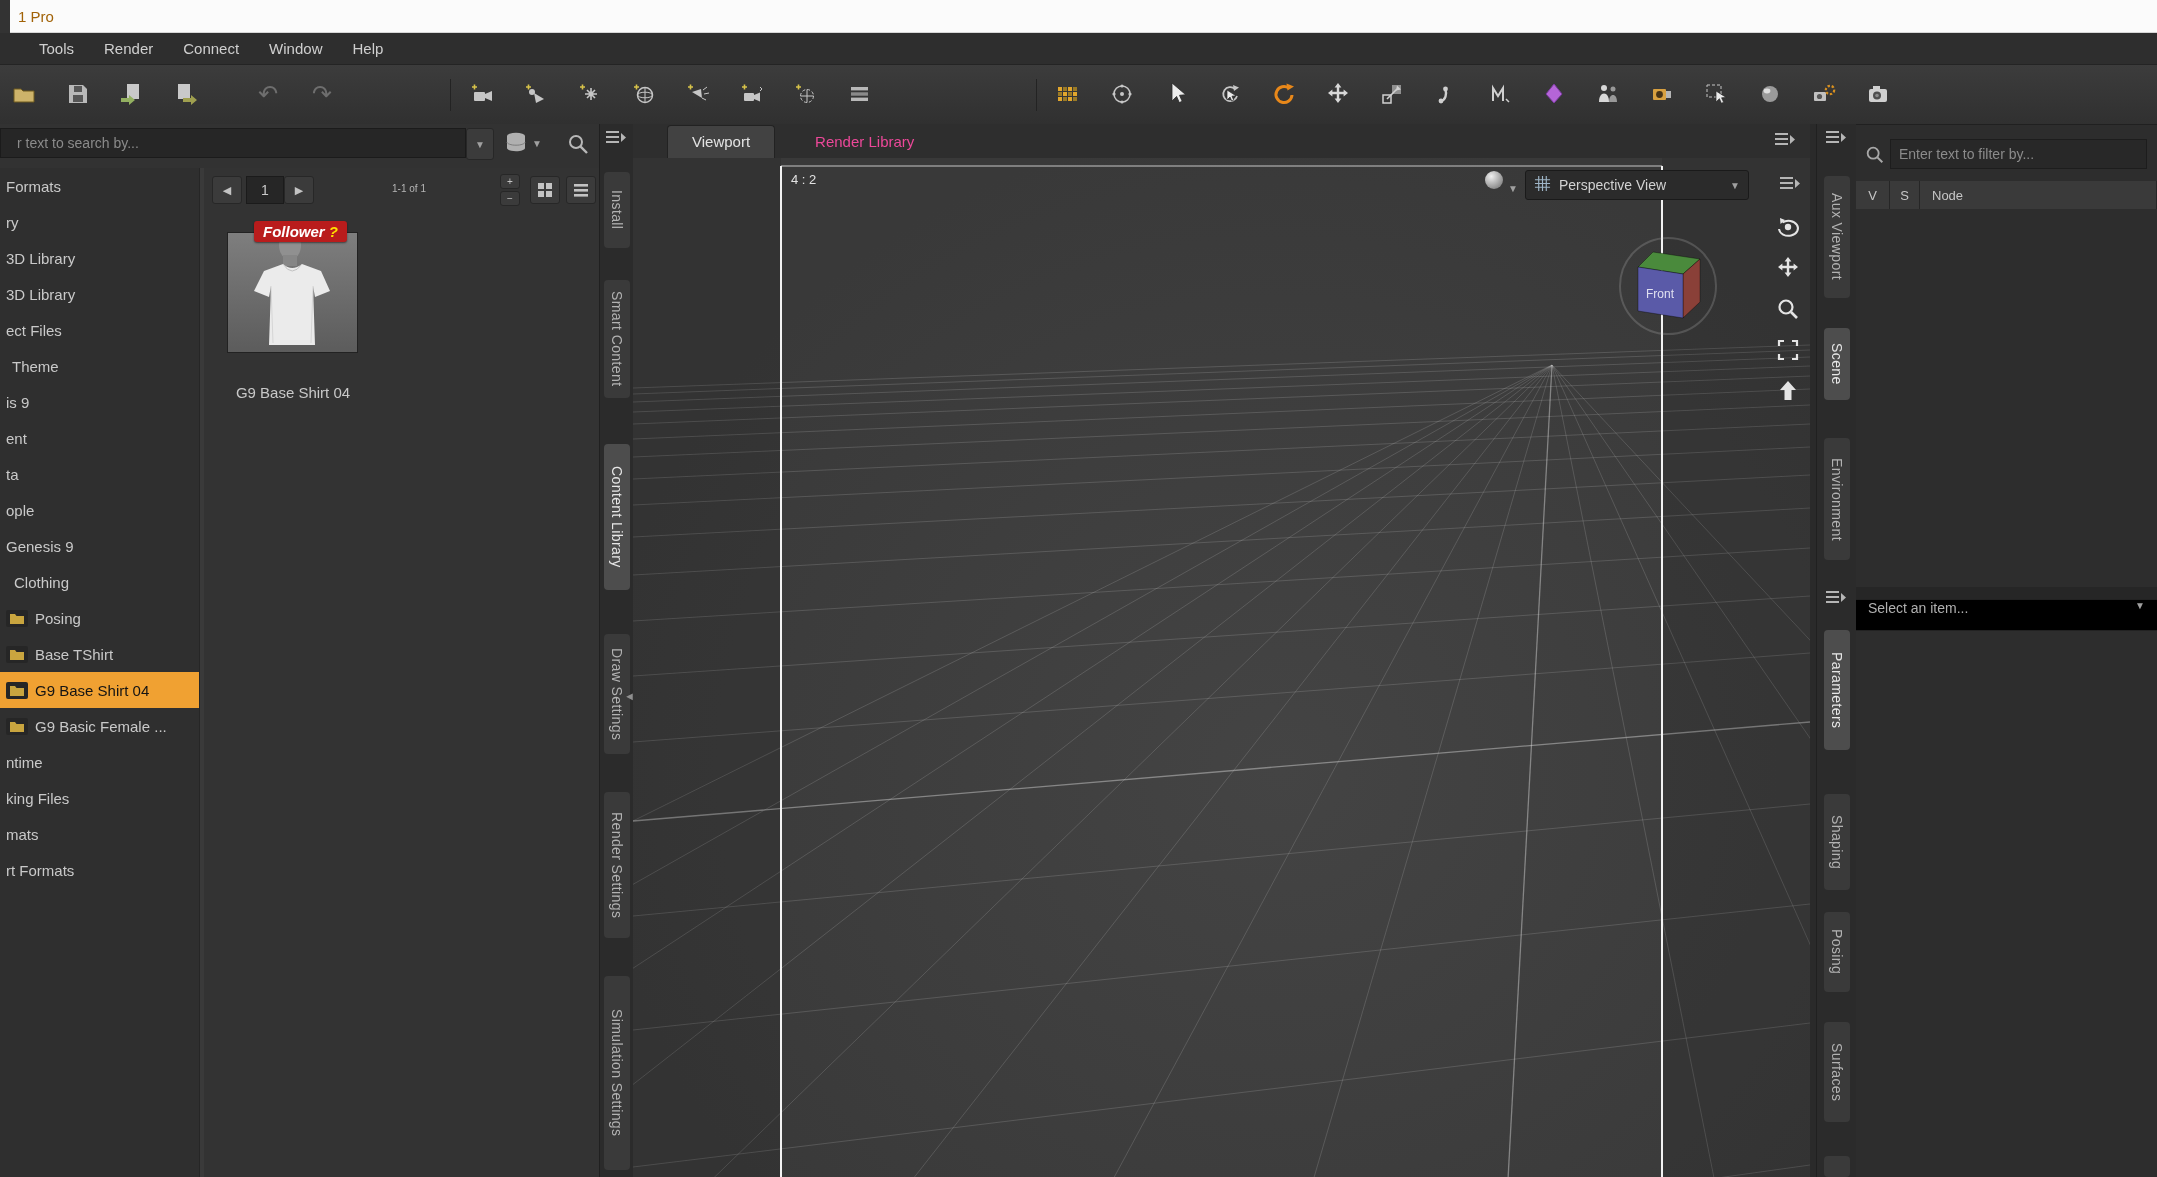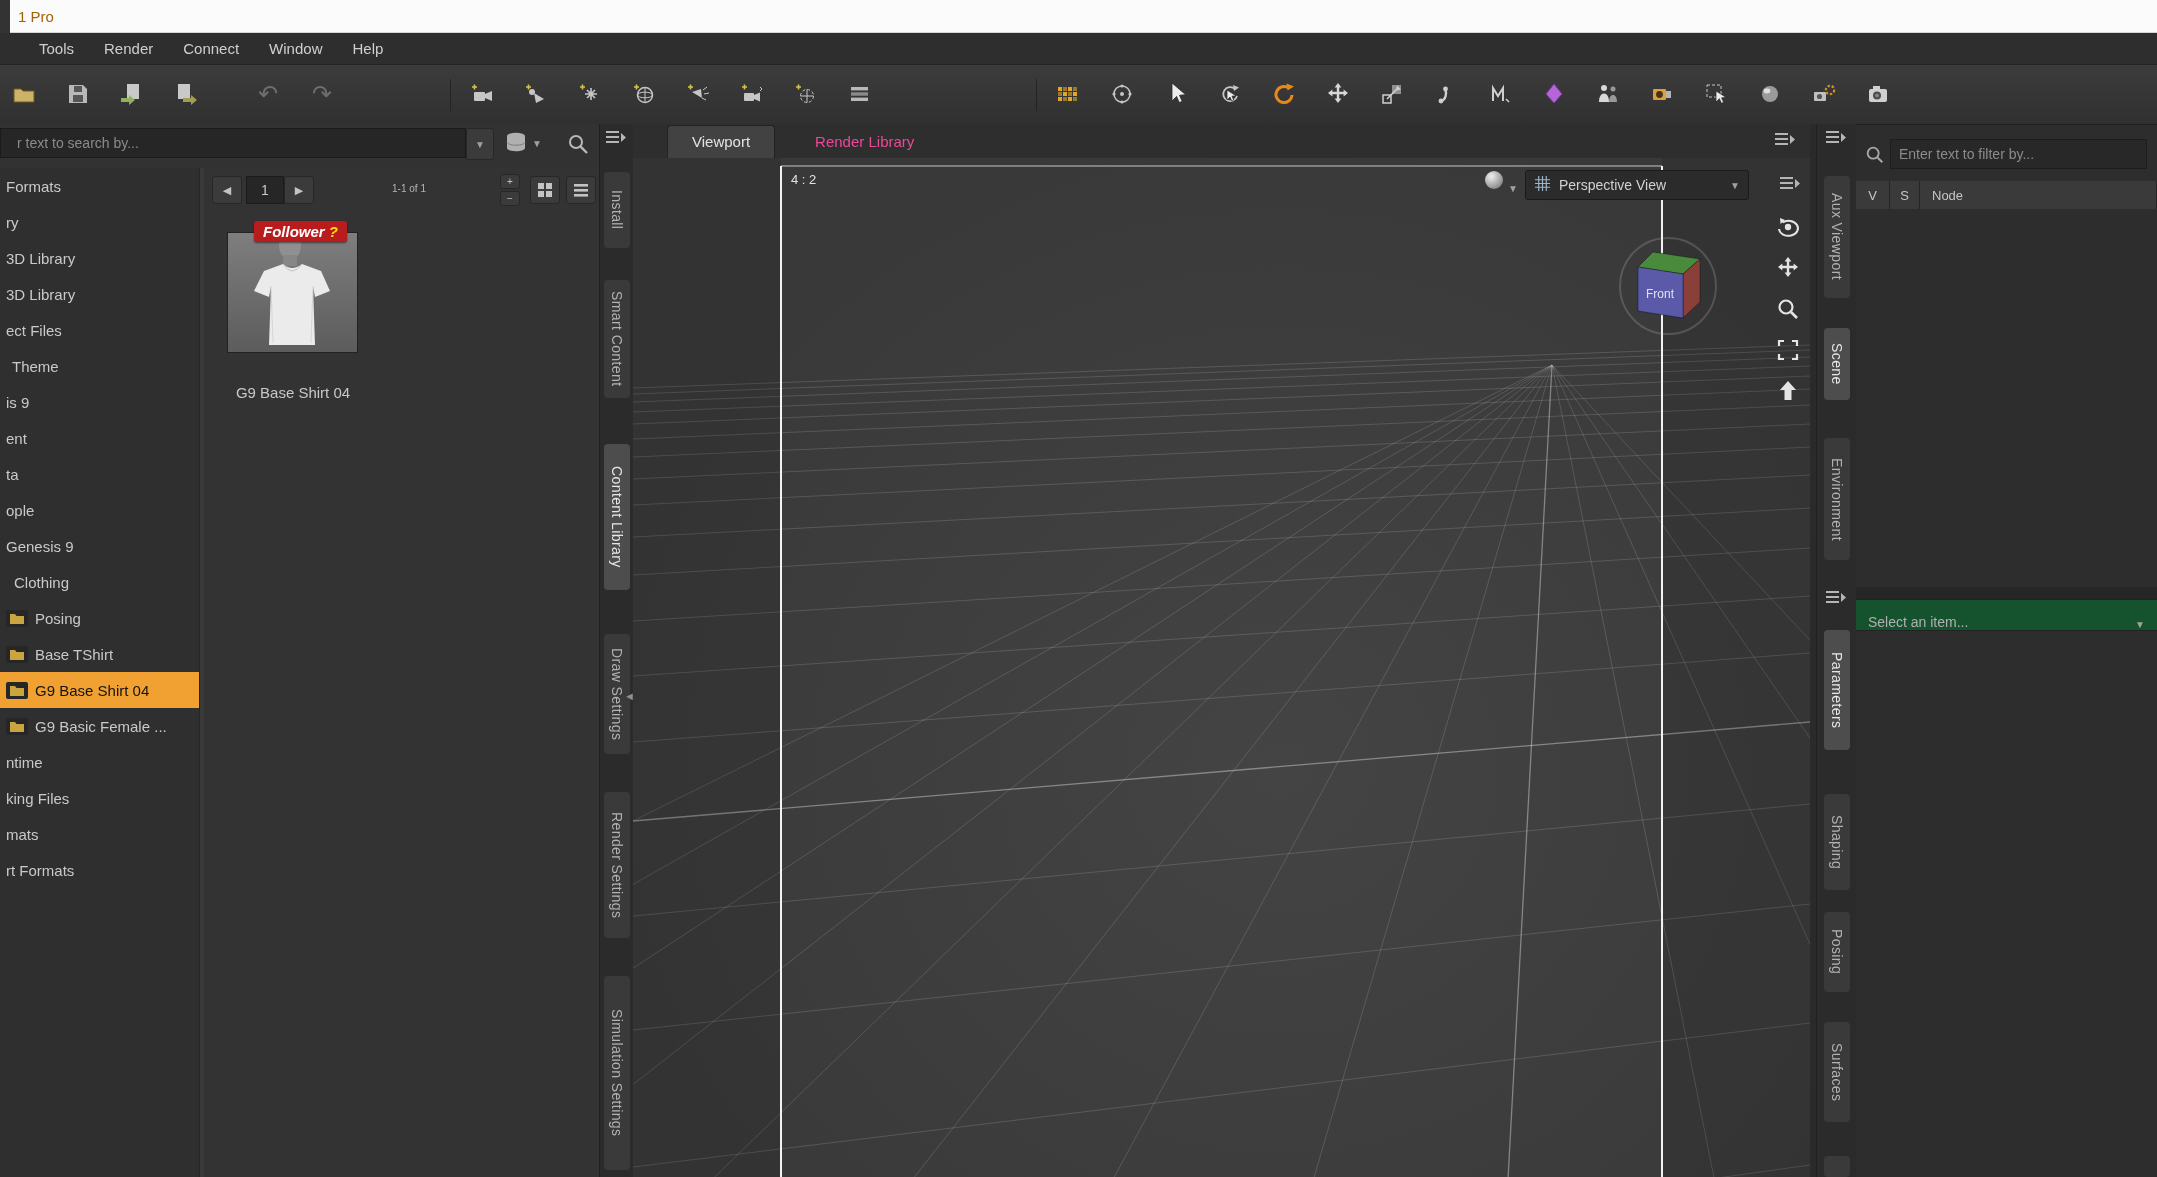--- a/index.html
+++ b/index.html
@@ -39,21 +39,21 @@
   #vp-canvas{position:absolute;left:0;top:34px;right:0;bottom:0;background:radial-gradient(ellipse at 55% 60%, #444 0%, #393939 75%)}
   #view-dropdown{position:absolute;left:892px;top:12px;width:224px;height:30px;background:#2b2b2b;border:1px solid #1a1a1a;border-radius:3px;display:flex;align-items:center;gap:8px;padding:0 8px;box-sizing:border-box}
   .toolcol-btn{width:34px;height:34px;display:flex;align-items:center;justify-content:center}
   
   #right-splitter{left:1810px;top:124px;width:6px;height:1053px;background:#2a2a2a}
   #right-strip{left:1816px;top:124px;width:40px;height:1053px}
   #right-strip .vtab{left:7px}
   #right-content{left:1856px;top:124px;width:301px;height:1053px;background:#2d2d2d;border-top:1px solid #202020}
   #filter-input{position:absolute;left:34px;top:14px;width:257px;height:30px;background:#282828;border:1px solid #1d1d1d;color:#9a9a9a;padding:0 8px;box-sizing:border-box;font-size:14px}
   .hcell{height:28px;display:flex;align-items:center;border-right:1px solid #262626;box-sizing:border-box;background:#3a3a3a;color:#c6c6c6;font-size:13px}
-  #param-selector{position:absolute;left:0;top:474px;width:301px;height:32px;background:#14532d;border-top:1px solid #222;border-bottom:1px solid #222;display:flex;align-items:flex-end;padding:0 12px;box-sizing:border-box;color:#b0b0b0;font-size:14px}
+  #param-selector{position:absolute;left:0;top:474px;width:301px;height:32px;background:#000000;border-top:1px solid #222;border-bottom:1px solid #222;display:flex;align-items:flex-start;padding:0 12px;box-sizing:border-box;color:#b0b0b0;font-size:14px}
   .caret{font-size:10px;color:#a0a0a0}
 </style>
 </head>
 <body>
 
 <div id="titlebar" class="abs">
   <span>1 Pro</span>
 </div>
 
 <div id="menubar" class="abs">

